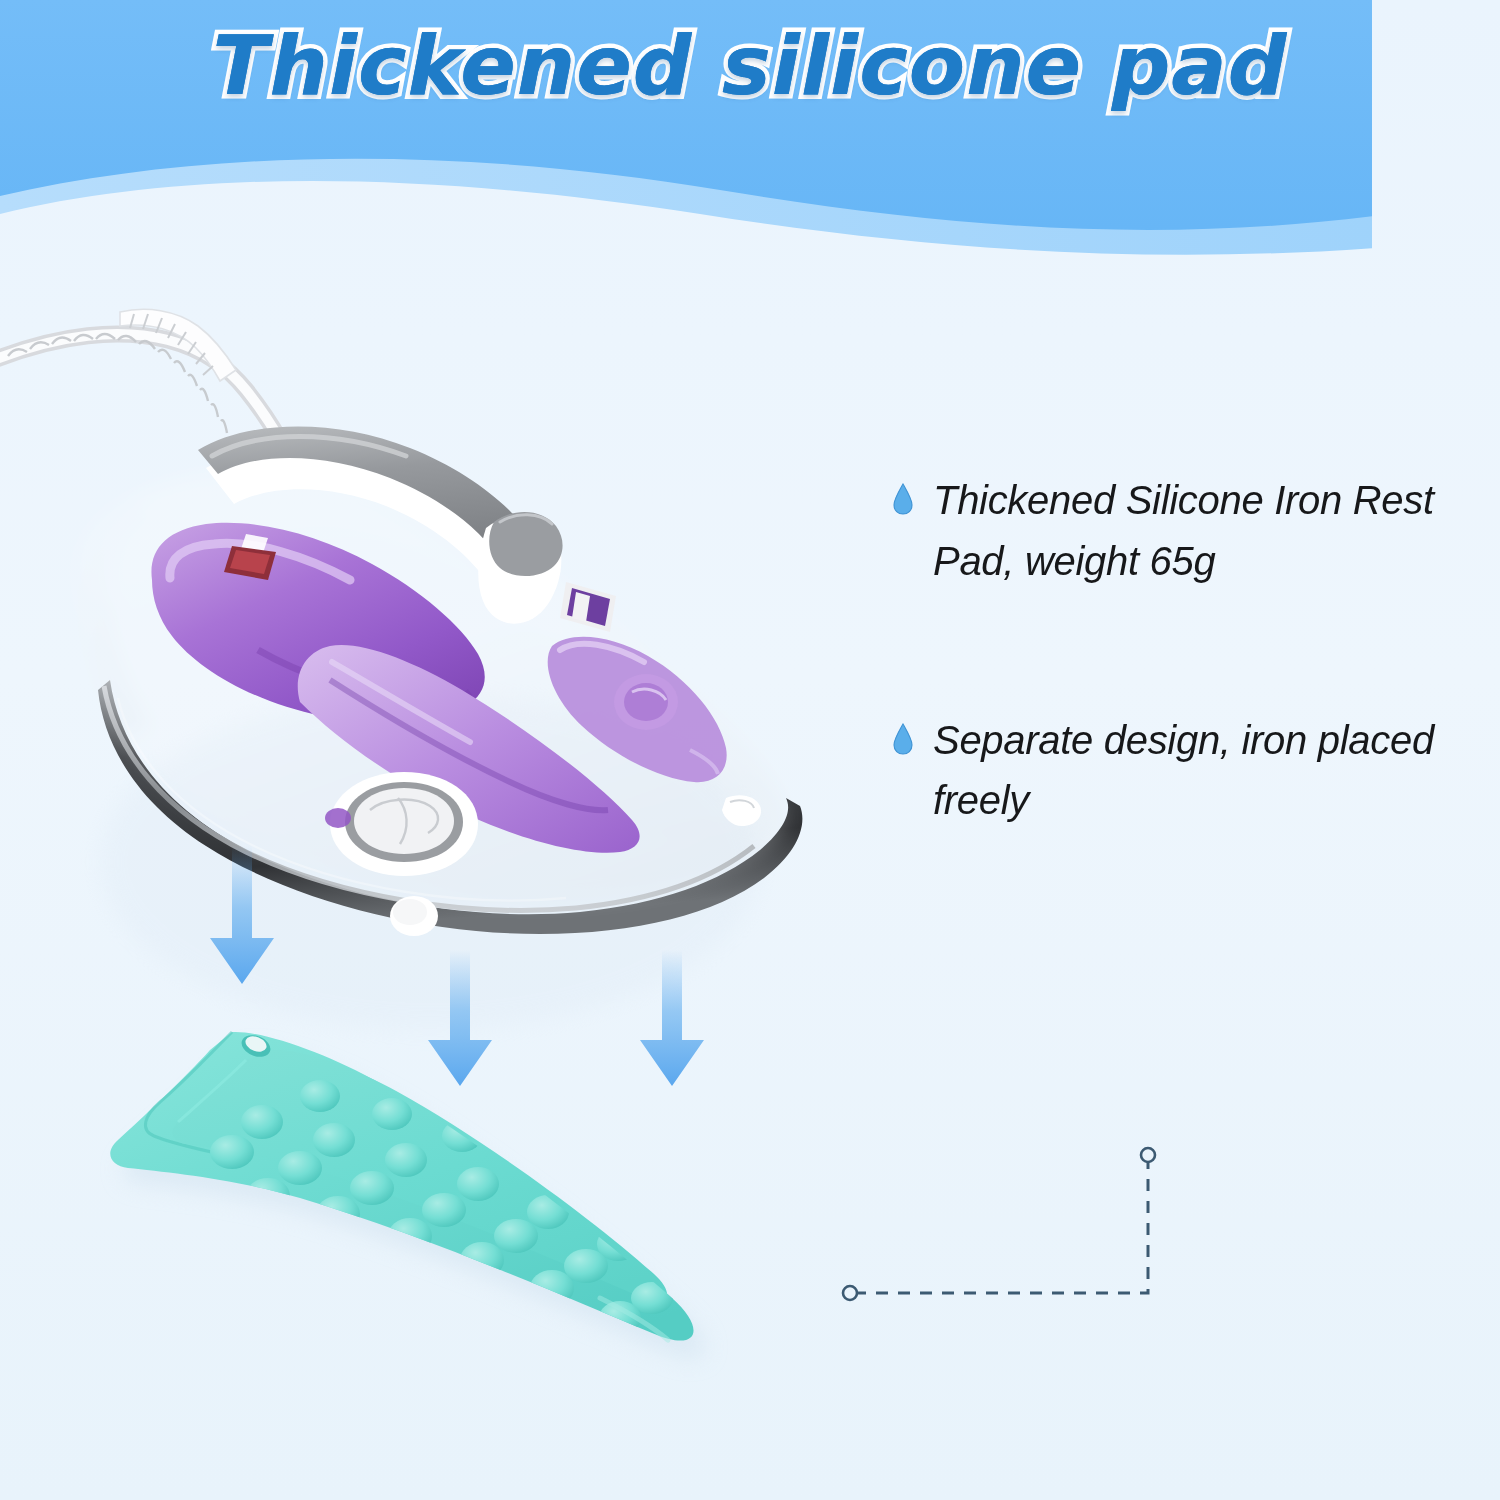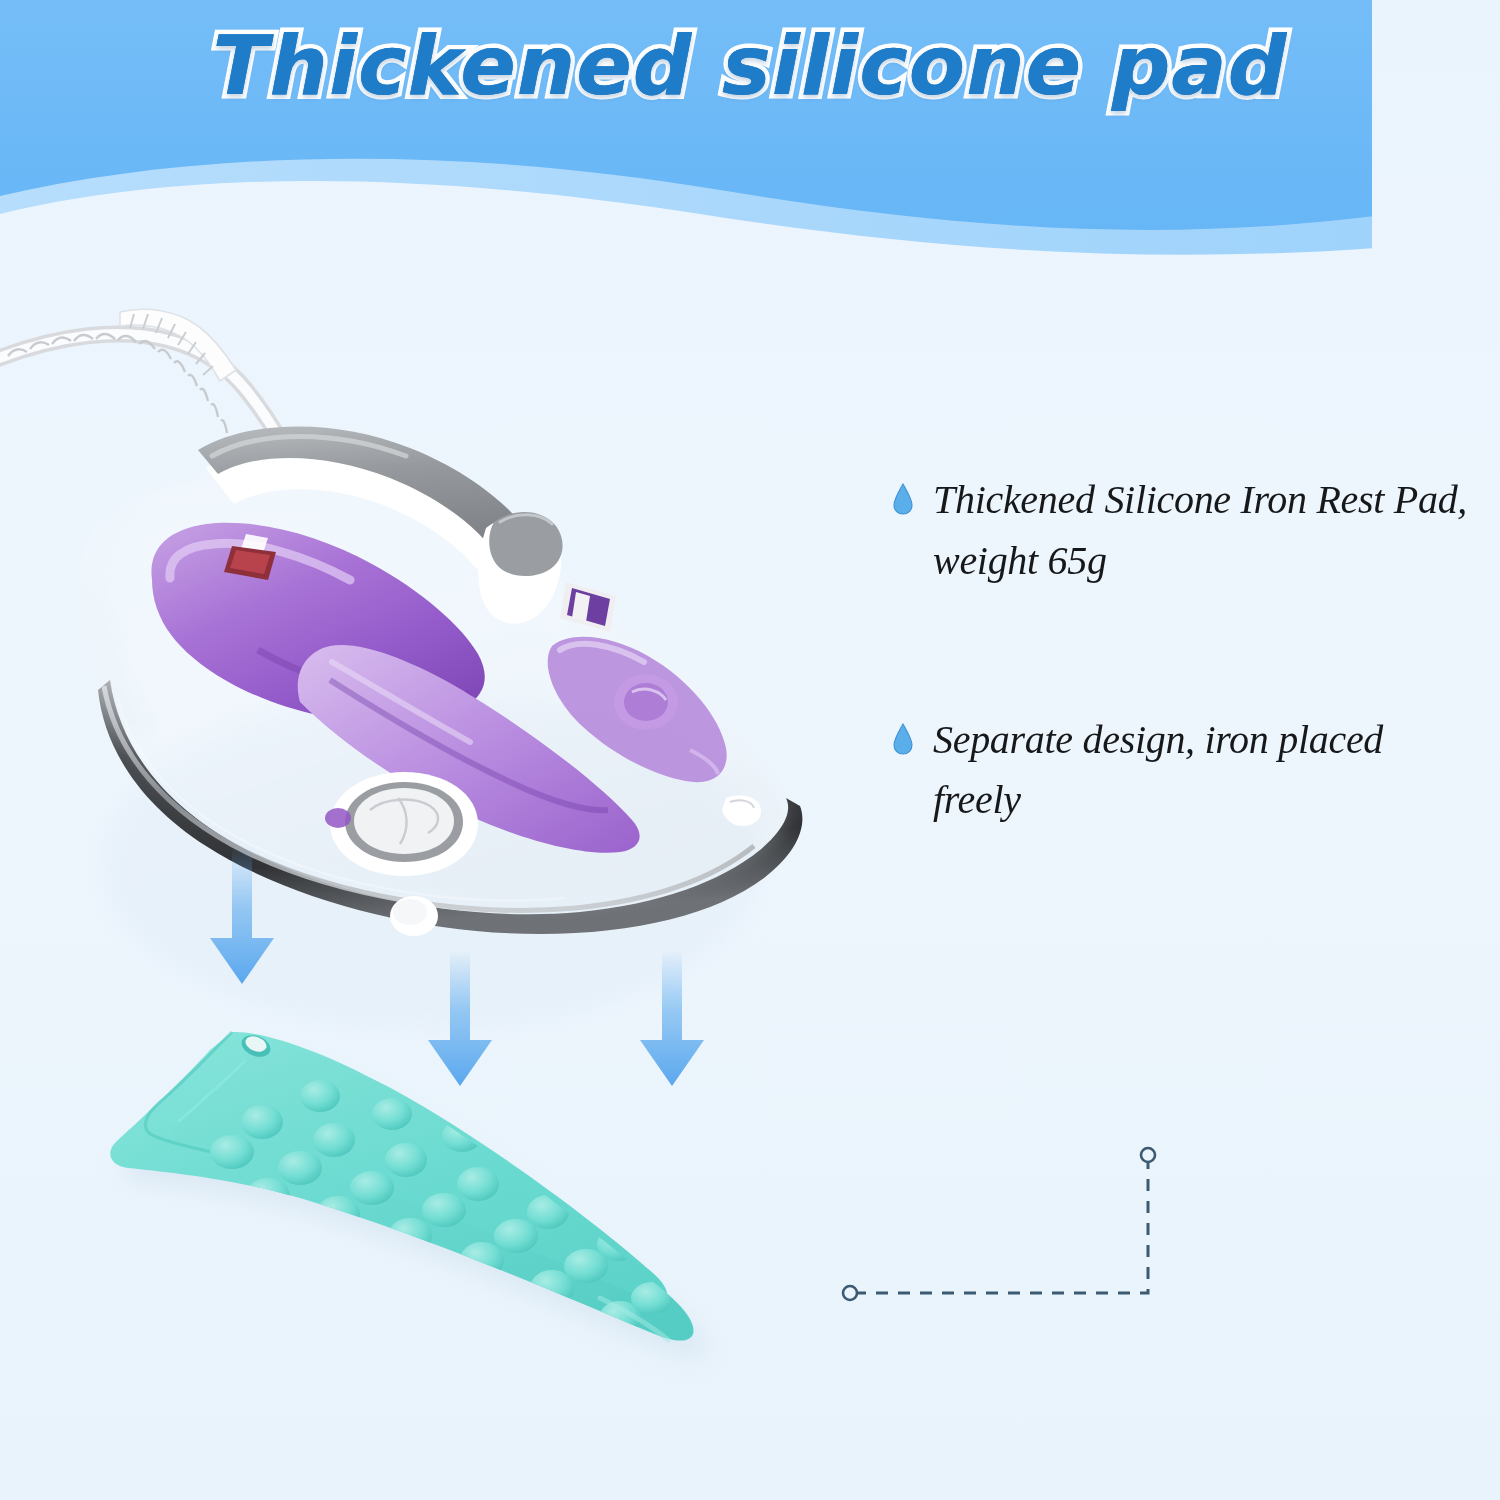--- a/index.html
+++ b/index.html
@@ -33,21 +33,21 @@
     font-size:82px;letter-spacing:1px;
     color:#1f7cc8;white-space:nowrap;
   }
 
   
   .bullets{position:absolute;left:893px;top:470px;width:590px;}
   .bullet{display:flex;align-items:flex-start;margin-bottom:118px;}
   .bullet:last-child{margin-bottom:16px;}
   .drop-icon{flex:0 0 auto;width:20px;height:32px;margin-top:13px;margin-right:20px;}
   .bullet-text{
-    font-family:Liberation Serif, serif;
+    font-family:Liberation Sans, sans-serif;
     font-style:italic;font-weight:500;
     font-size:40px;line-height:1.52;
     color:#17181a;
     letter-spacing:-0.3px;
     max-width:545px;
   }
 
   
   .art{position:absolute;left:0;top:250px;width:900px;height:1160px;}
 

